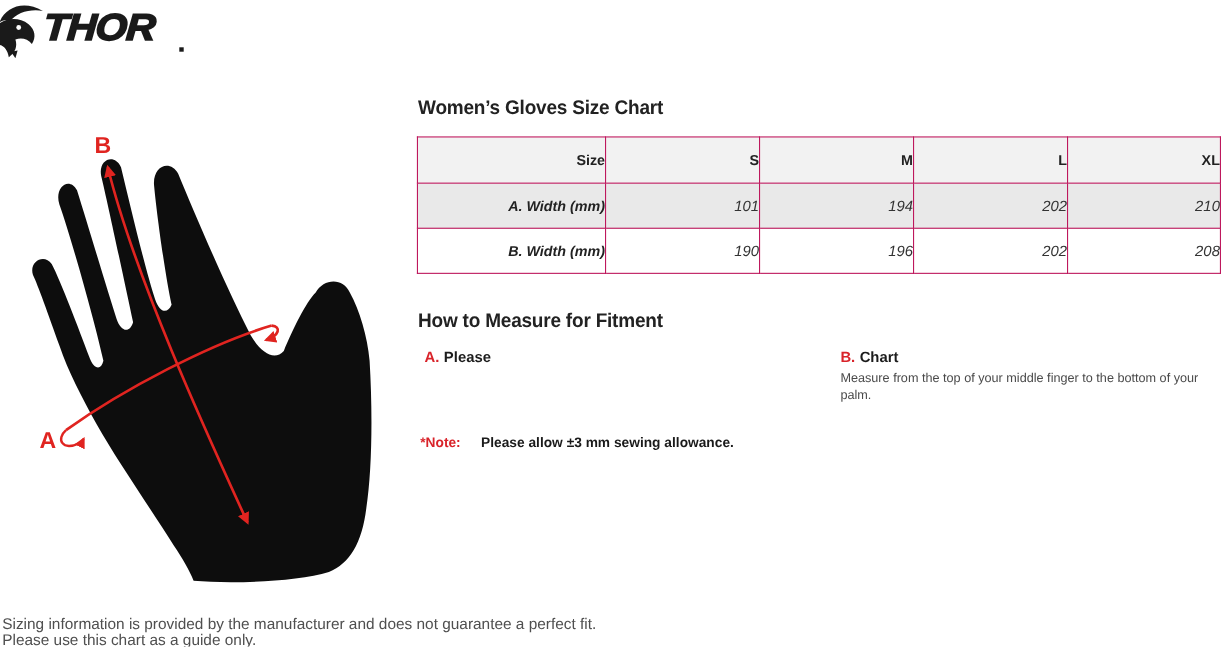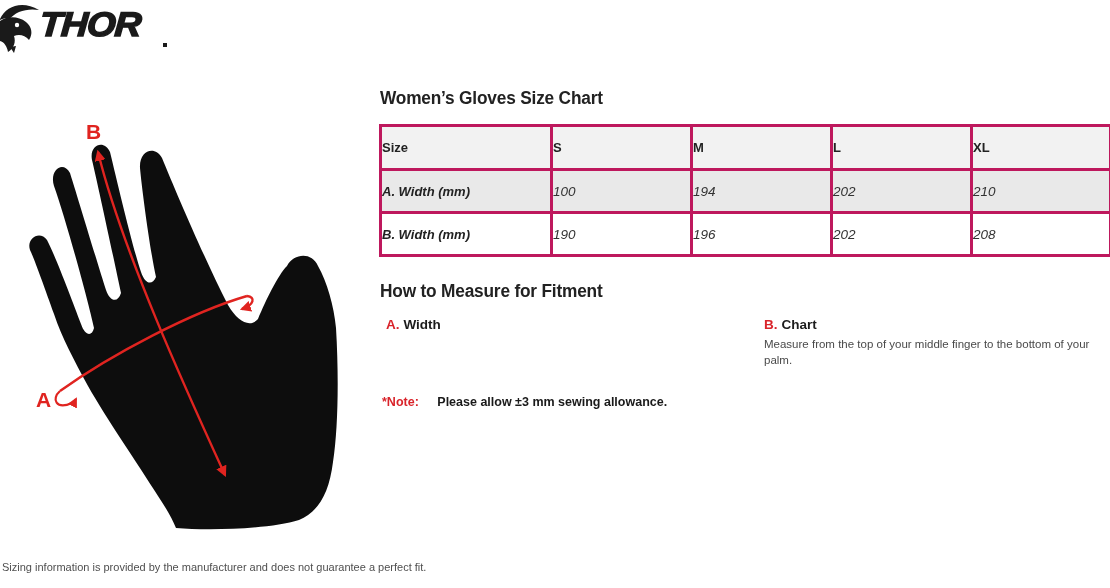--- a/index.html
+++ b/index.html
@@ -32,21 +32,21 @@
   }
   #chart-title{top:88px;}
   #measure-title{top:281px;}
 
   
   #size-table{
     position:absolute;left:379px;top:124px;width:730px;
     border-collapse:collapse;table-layout:fixed;
   }
   #size-table th,#size-table td{
-    border:3px solid #be185d;text-align:left;vertical-align:middle;
+    border:1px solid #be185d;text-align:right;vertical-align:middle;
     font-size:13px;padding:0;
   }
   #size-table th{height:41px;background:#f2f2f2;font-weight:bold;color:#222;}
   #size-table td{height:40px;color:#333;font-size:13.5px;background:#fff;font-style:italic;}
   #size-table tr.row-alt td{background:#e9e9e9;}
   #size-table td.row-label{font-weight:bold;color:#222;font-size:13px;}
 
   
   .measure-item{position:absolute;top:317px;}
   #measure-item-a{left:386px;width:372px;}
@@ -54,21 +54,21 @@
   .measure-head{font-size:13.5px;font-weight:bold;color:#1c1c1c;}
   .measure-key{color:#d9232a;margin-right:4px;}
   .measure-desc{margin-top:5px;font-size:11.5px;line-height:15.5px;color:#4a4a4a;}
 
   
   #note-row{position:absolute;left:382px;top:395px;font-size:12.5px;font-weight:bold;}
   #note-label{color:#d9232a;text-align:center;}
   #note-text{color:#1a1a1a;margin-left:15px;text-align:center;}
 
   
-  #footer{position:absolute;left:2px;top:560px;font-size:11px;line-height:14px;color:#4f4f4f;}
+  #footer{position:absolute;left:2px;top:560px;font-size:14px;line-height:14px;color:#4f4f4f;}
 </style>
 </head>
 <body>
 
 <div id="stage">
 
   <div id="logo">
     <svg class="mark" width="42" height="54" viewBox="0 0 42 54">
       <path fill="#1a1a1a" d="M0,18 C6,5 22,-1 39,9 C28,7 15,10 9,19 C6,17 3,17 0,19 Z"></path>
       <path fill="#1a1a1a" d="M0,20 C8,15 18,15 26,21 C32,26 33,33 29,39 C25,34 19,33 14,35 C16,41 14,47 8,51 C7,45 4,41 0,40 Z"></path>
@@ -140,52 +140,53 @@
         <th>Size</th>
         <th>S</th>
         <th>M</th>
         <th>L</th>
         <th>XL</th>
       </tr>
     </thead>
     <tbody>
       <tr class="row-alt">
         <td class="row-label">A. Width (mm)</td>
-        <td>100</td>
+        <td>101</td>
         <td>194</td>
         <td>202</td>
         <td>210</td>
       </tr>
       <tr>
         <td class="row-label">B. Width (mm)</td>
         <td>190</td>
         <td>196</td>
         <td>202</td>
         <td>208</td>
       </tr>
     </tbody>
   </table>
 
   <div id="measure-title" class="h-title">How to Measure for Fitment</div>
 
   <div id="measure-item-a" class="measure-item">
     <div class="measure-head">
-      <span class="measure-key">A.</span><span>Width</span>
+      <span class="measure-key">A.</span><span>Please</span>
     </div>
   </div>
 
   <div id="measure-item-b" class="measure-item">
     <div class="measure-head">
       <span class="measure-key">B.</span><span>Chart</span>
     </div>
     <div class="measure-desc">Measure from the top of your middle finger to the bottom of your palm.</div>
   </div>
 
   <div id="note-row">
     <span id="note-label">*Note:</span>
     <span id="note-text">Please allow ±3 mm sewing allowance.</span>
   </div>
 
   <div id="footer">
     <div>Sizing information is provided by the manufacturer and does not guarantee a perfect fit.</div>
+    <div>Please use this chart as a guide only.</div>
   </div>
 
 </div>
 
 </body></html>

